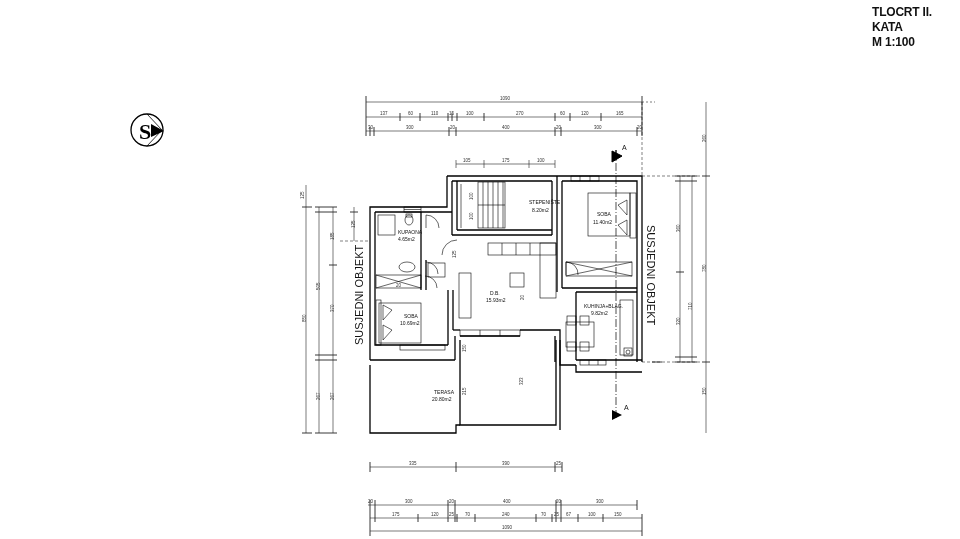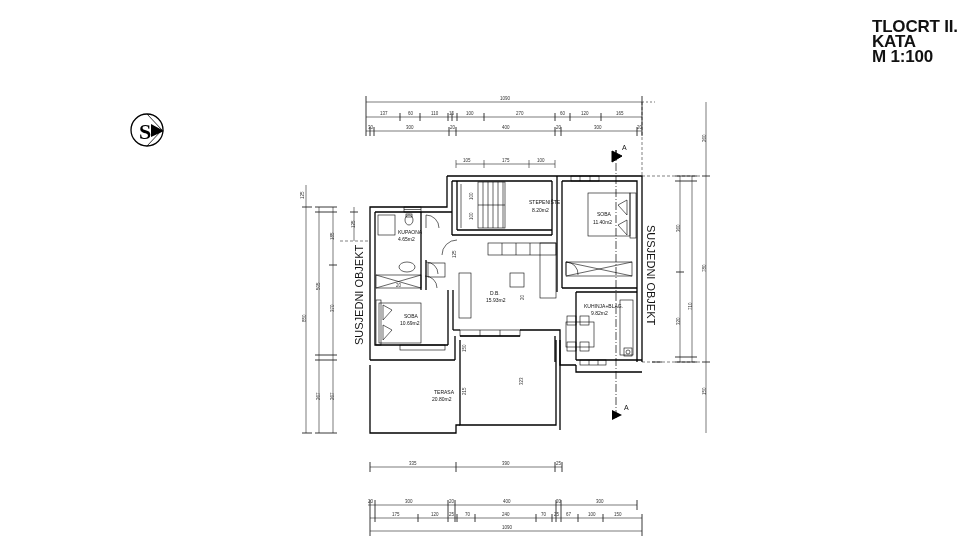--- a/index.html
+++ b/index.html
@@ -1,17 +1,17 @@
 <!DOCTYPE html>
 <html><head>
 <meta charset="utf-8">
 <style>
   html,body{margin:0;padding:0;background:#ffffff;}
   body{width:960px;height:539px;position:relative;overflow:hidden;font-family:"Liberation Sans",sans-serif;color:#111;}
-  .title-block{position:absolute;left:872px;top:19px;font-weight:bold;font-size:17px;line-height:15px;color:#111;letter-spacing:-0.2px;}
+  .title-block{position:absolute;left:872px;top:5px;font-weight:bold;font-size:12px;line-height:15px;color:#111;letter-spacing:-0.2px;}
   svg{position:absolute;left:0;top:0;}
   .dim{font-family:"Liberation Sans",sans-serif;font-size:4.5px;fill:#333;}
   .room{font-family:"Liberation Sans",sans-serif;font-size:5px;fill:#111;}
   .big{font-family:"Liberation Sans",sans-serif;font-size:11px;fill:#111;}
   .sec{font-family:"Liberation Sans",sans-serif;font-size:7px;fill:#111;}
 </style>
 </head>
 <body>
 
 <div class="title-block">

